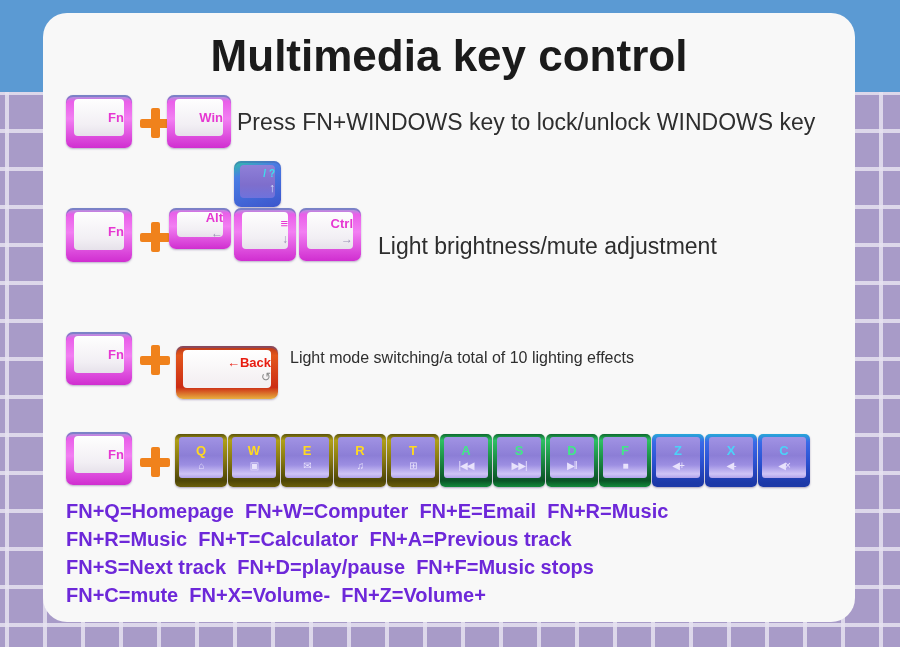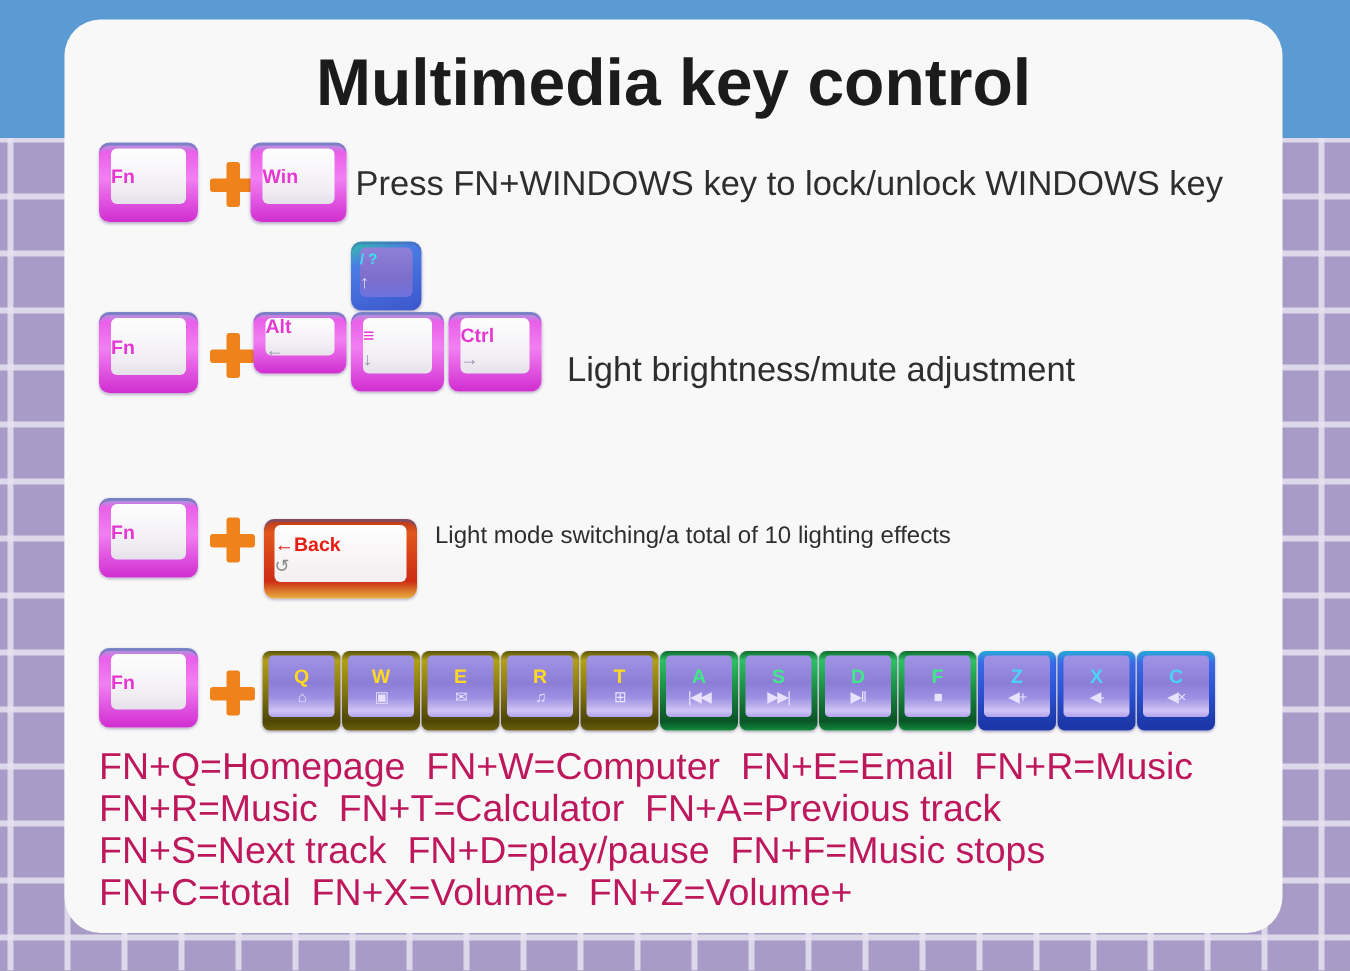--- a/index.html
+++ b/index.html
@@ -13,21 +13,21 @@
     background-size:38px 38px;
     background-position:5px 19px;
   }
   .banner{position:absolute;left:0;top:0;width:900px;height:92px;background:#5b9ad3;}
   .card{position:absolute;left:43px;top:13px;width:812px;height:609px;background:#f8f8f8;border-radius:24px;}
   .title{position:absolute;left:0;top:18px;width:812px;text-align:center;
     font-size:44px;font-weight:700;color:#1b1b1b;letter-spacing:0;}
 
   
   .key{position:absolute;border-radius:7px;box-shadow:0 1px 2px rgba(70,40,110,.35), inset 0 2px 0 rgba(70,95,175,.45);}
-  .key .cap{position:absolute;border-radius:4px;display:flex;flex-direction:column;align-items:flex-start;justify-content:center;}
+  .key .cap{position:absolute;border-radius:4px;display:flex;flex-direction:column;align-items:flex-end;justify-content:center;}
 
   
   .key-pink{background:linear-gradient(180deg,#9aa8d8 0%,#e95fe9 12%,#f27ff2 45%,#d02ed0 100%);}
   .key-pink .cap{left:8px;right:8px;top:4px;bottom:12px;
     background:linear-gradient(180deg,#fefefe 0%,#f2eff4 70%,#e6e1ea 100%);}
   .klabel{color:#e637d2;font-weight:700;font-size:13px;line-height:1;}
   .karrow{color:#9890b4;font-size:12px;line-height:1;margin-top:3px;}
 
   
   .key-violet{background:linear-gradient(160deg,#2fc4a4 0%,#4a7de4 28%,#3c55cc 100%);}
@@ -57,21 +57,21 @@
   .g-green {color:#42e888;}
   .g-blue  {color:#4cd2f8;}
 
   
   .plus{position:absolute;width:30px;height:30px;}
   .plus::before{content:"";position:absolute;left:0;right:0;top:50%;height:9px;margin-top:-4.5px;background:#f0821c;border-radius:2px;}
   .plus::after{content:"";position:absolute;top:0;bottom:0;left:50%;width:9px;margin-left:-4.5px;background:#f0821c;border-radius:2px;}
 
   .desc{position:absolute;font-size:23px;color:#2e2e2e;white-space:nowrap;}
   .legend{position:absolute;left:23px;top:484px;}
-  .legend div{font-size:25px;line-height:28px;font-weight:400;color:#be185d;white-space:pre;}
+  .legend div{font-size:20px;line-height:28px;font-weight:700;color:#6d28d9;white-space:pre;}
 </style>
 </head>
 <body>
 
 <div class="stage">
   <div class="banner"></div>
 
   <div class="card">
     <div class="title">Multimedia key control</div>
 
@@ -212,16 +212,16 @@
             <span class="mletter g-blue">C</span>
             <span class="micon">◀×</span>
           </div>
         </div>
       </div>
 
     <div class="legend" id="legend">
         <div>FN+Q=Homepage  FN+W=Computer  FN+E=Email  FN+R=Music</div>
         <div>FN+R=Music  FN+T=Calculator  FN+A=Previous track</div>
         <div>FN+S=Next track  FN+D=play/pause  FN+F=Music stops</div>
-        <div>FN+C=total  FN+X=Volume-  FN+Z=Volume+</div>
+        <div>FN+C=mute  FN+X=Volume-  FN+Z=Volume+</div>
       </div>
   </div>
 </div>
 
 </body></html>

